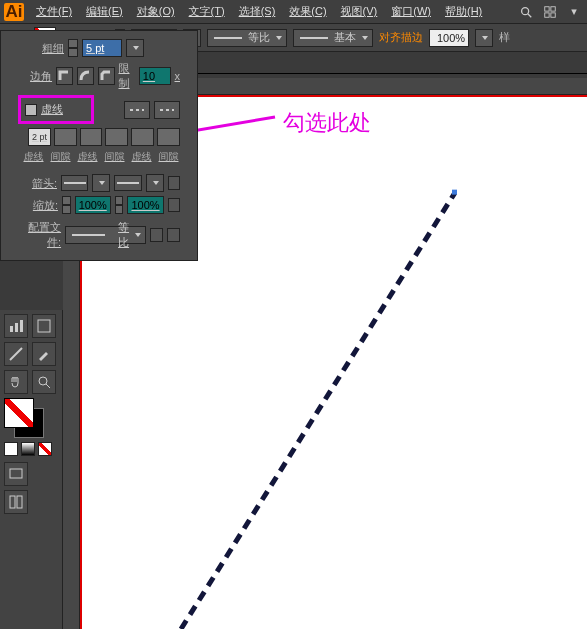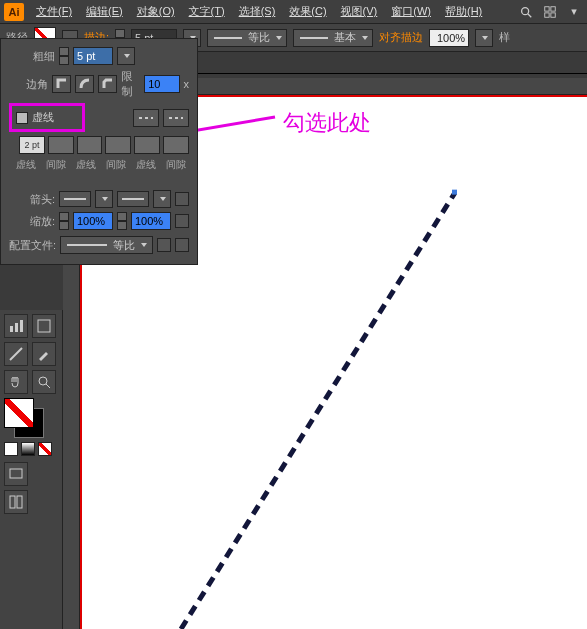--- a/index.html
+++ b/index.html
@@ -1,18 +1,18 @@
 <!DOCTYPE html>
 <html><head>
 <meta charset="utf-8">
 <style>
   *{box-sizing:border-box;margin:0;padding:0;font-family:"Microsoft YaHei",sans-serif;}
   body{background:#3a3a3a;width:587px;height:629px;overflow:hidden;position:relative;color:#ccc;font-size:11px;}
   .menubar{height:24px;background:#3f3f3f;display:flex;align-items:center;padding:0 4px;gap:2px;border-bottom:1px solid #222;}
-  .ai-badge{width:20px;height:18px;background:#ff8a00;color:#4a1e00;font-weight:bold;font-size:11px;display:flex;align-items:center;justify-content:center;border-radius:2px;margin-right:4px;}
+  .ai-badge{width:20px;height:18px;background:#ff8a00;color:#4a1e00;font-weight:bold;font-size:17px;display:flex;align-items:center;justify-content:center;border-radius:2px;margin-right:4px;}
   .menu-item{padding:2px 6px;color:#ddd;cursor:pointer;text-decoration:underline;}
   .menu-icons{margin-left:auto;display:flex;gap:6px;}
   .menu-icons .ic{width:18px;height:18px;display:flex;align-items:center;justify-content:center;color:#ccc;border:1px solid transparent;}
   .menu-icons .ic svg{width:14px;height:14px;}
 
   .optbar{height:28px;background:#434343;display:flex;align-items:center;padding:0 6px;gap:6px;border-bottom:1px solid #222;}
   .lbl{color:#bbb;}
   .lbl.orange{color:#ff8a00;}
   .swatch{width:22px;height:22px;position:relative;border:1px solid #222;background:#fff;}
   .swatch::after{content:"";position:absolute;inset:0;background:linear-gradient(45deg,transparent 43%,#e00 43%,#e00 57%,transparent 57%);}
@@ -45,26 +45,26 @@
   .fill-front::after{content:"";position:absolute;inset:0;background:linear-gradient(45deg,transparent 42%,#e00 42%,#e00 58%,transparent 58%);}
   .fill-back{position:absolute;bottom:0;right:6px;width:30px;height:30px;background:#000;border:1px solid #777;}
   .mini-row{display:flex;gap:3px;}
   .mini{width:14px;height:14px;background:#555;border:1px solid #222;}
   .mini.white{background:#fff;}
   .mini.grad{background:linear-gradient(#fff,#000);}
   .mini.red{background:#fff;position:relative;}
   .mini.red::after{content:"";position:absolute;inset:0;background:linear-gradient(45deg,transparent 40%,#e00 40%,#e00 60%,transparent 60%);}
 
   
-  .panel{position:absolute;left:0;top:38px;width:198px;background:#4a4a4a;border:1px solid #222;padding:4px 8px 6px;z-index:30;}
+  .panel{position:absolute;left:0;top:30px;width:198px;background:#4a4a4a;border:1px solid #222;padding:4px 17px 6px;z-index:30;text-decoration:underline;}
   .panel .row{display:flex;align-items:center;gap:4px;margin:4px 0;}
   .panel .rlab{width:46px;text-align:right;color:#bbb;}
   .panel .sublabs{display:flex;gap:4px;margin-left:4px;font-size:10px;color:#aaa;}
   .panel .sublabs span{width:26px;text-align:center;}
-  .num-field{width:40px;height:18px;background:#3b82f6;border:1px solid #222;color:#000;padding:0 3px;display:flex;align-items:center;}
+  .num-field{width:40px;height:18px;background:#0f766e;border:1px solid #222;color:#000;padding:0 3px;display:flex;align-items:center;}
   .num-field.sel{background:#3d6ea8;color:#fff;}
   .dash-chk-wrap{display:flex;align-items:center;gap:4px;border:3px solid #e400e0;padding:4px 28px 4px 4px;}
   .chk{width:12px;height:12px;background:#bbb;border:1px solid #222;display:inline-block;}
   .togbtn{width:26px;height:18px;border:1px solid #222;background:#5a5a5a;display:inline-flex;align-items:center;justify-content:center;}
   .togbtn .dashed{width:14px;height:2px;background:repeating-linear-gradient(90deg,#ccc 0,#ccc 3px,transparent 3px,transparent 6px);}
   .dashfield{width:26px;height:18px;background:#ddd;border:1px solid #222;color:#333;font-size:9px;display:flex;align-items:center;justify-content:center;}
   .dashfield.empty{background:#6a6a6a;}
   .line-sel{width:32px;height:16px;border:1px solid #222;background:#555;display:flex;align-items:center;justify-content:center;}
   .line-sel .ln{width:22px;height:2px;background:#ccc;}
   .spin{width:10px;height:18px;display:flex;flex-direction:column;}
@@ -222,21 +222,21 @@
     <div class="dashfield empty"></div>
   </div>
   <div class="sublabs">
     <span>虚线</span>
       <span>间隙</span>
       <span>虚线</span>
       <span>间隙</span>
       <span>虚线</span>
       <span>间隙</span>
   </div>
-  <div class="row" style="margin-top:18px;">
+  <div class="row" style="margin-top:10px;">
     <span class="rlab">箭头:</span>
     <div class="line-sel">
         <span class="ln"></span>
       </div>
       <div class="dd">
         <div class="caret"></div>
       </div>
     <div class="line-sel">
         <span class="ln"></span>
       </div>
@@ -252,21 +252,21 @@
         <div class="sp"></div>
       </div>
     <div class="num-field">100%</div>
     <div class="spin">
         <div class="sp"></div>
         <div class="sp"></div>
       </div>
     <div class="num-field">100%</div>
     <div class="flip"></div>
   </div>
-  <div class="row" style="margin-top:6px;">
+  <div class="row" style="margin-top:6px;text-align:right;">
     <span class="lbl">配置文件:</span>
     <div class="dd" style="flex:1">
         <span style="width:40px;height:2px;background:#ccc;"></span>
         <span>等比</span>
         <div class="caret"></div>
       </div>
     <div class="flip"></div>
     <div class="flip"></div>
   </div>
 </div>

